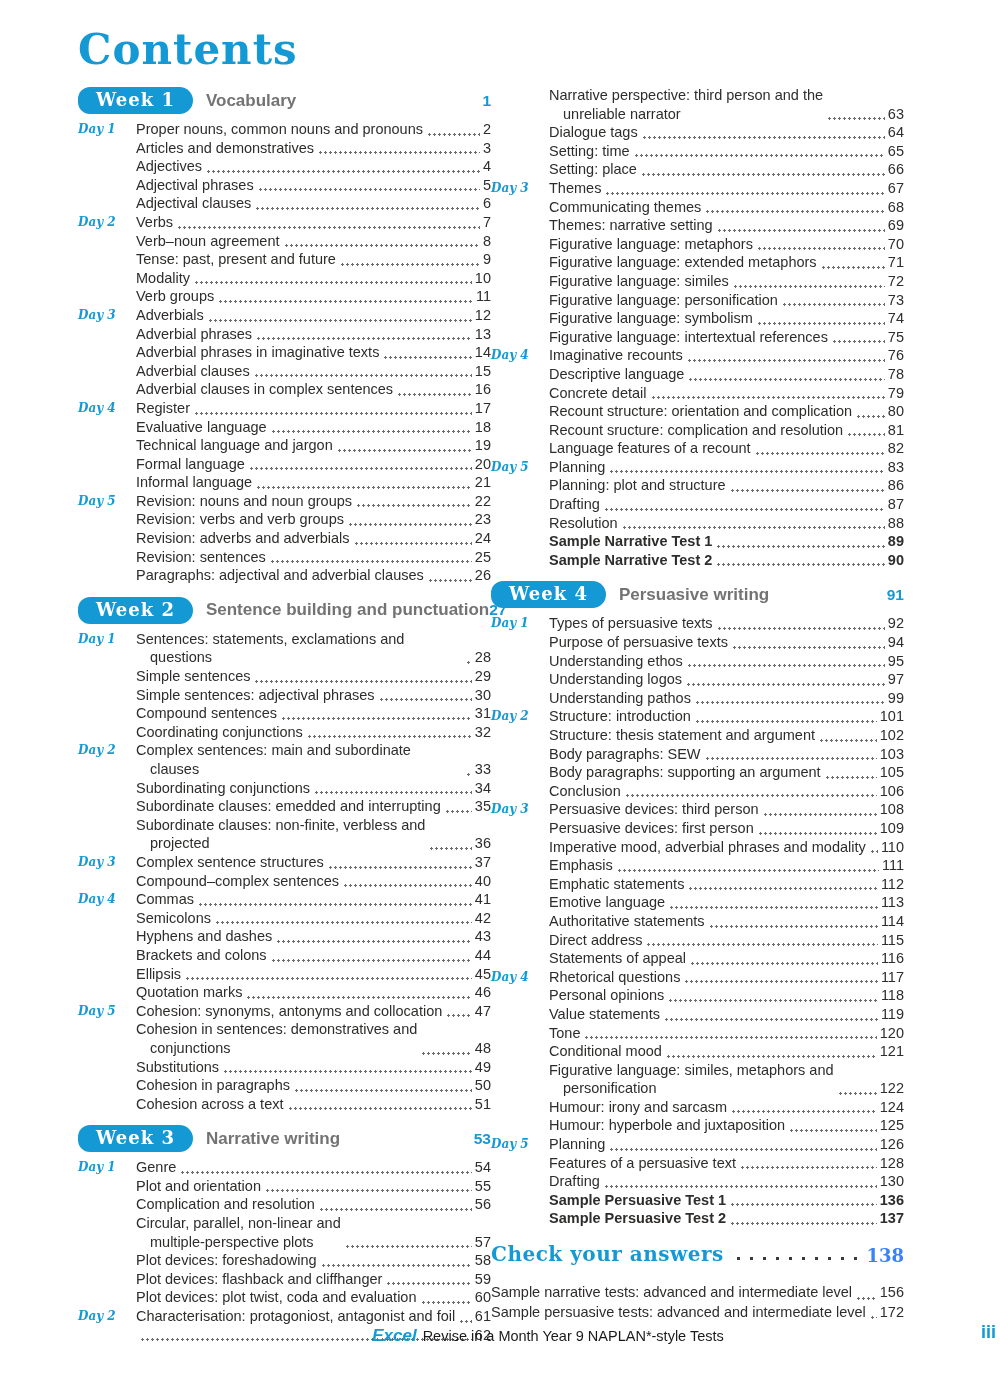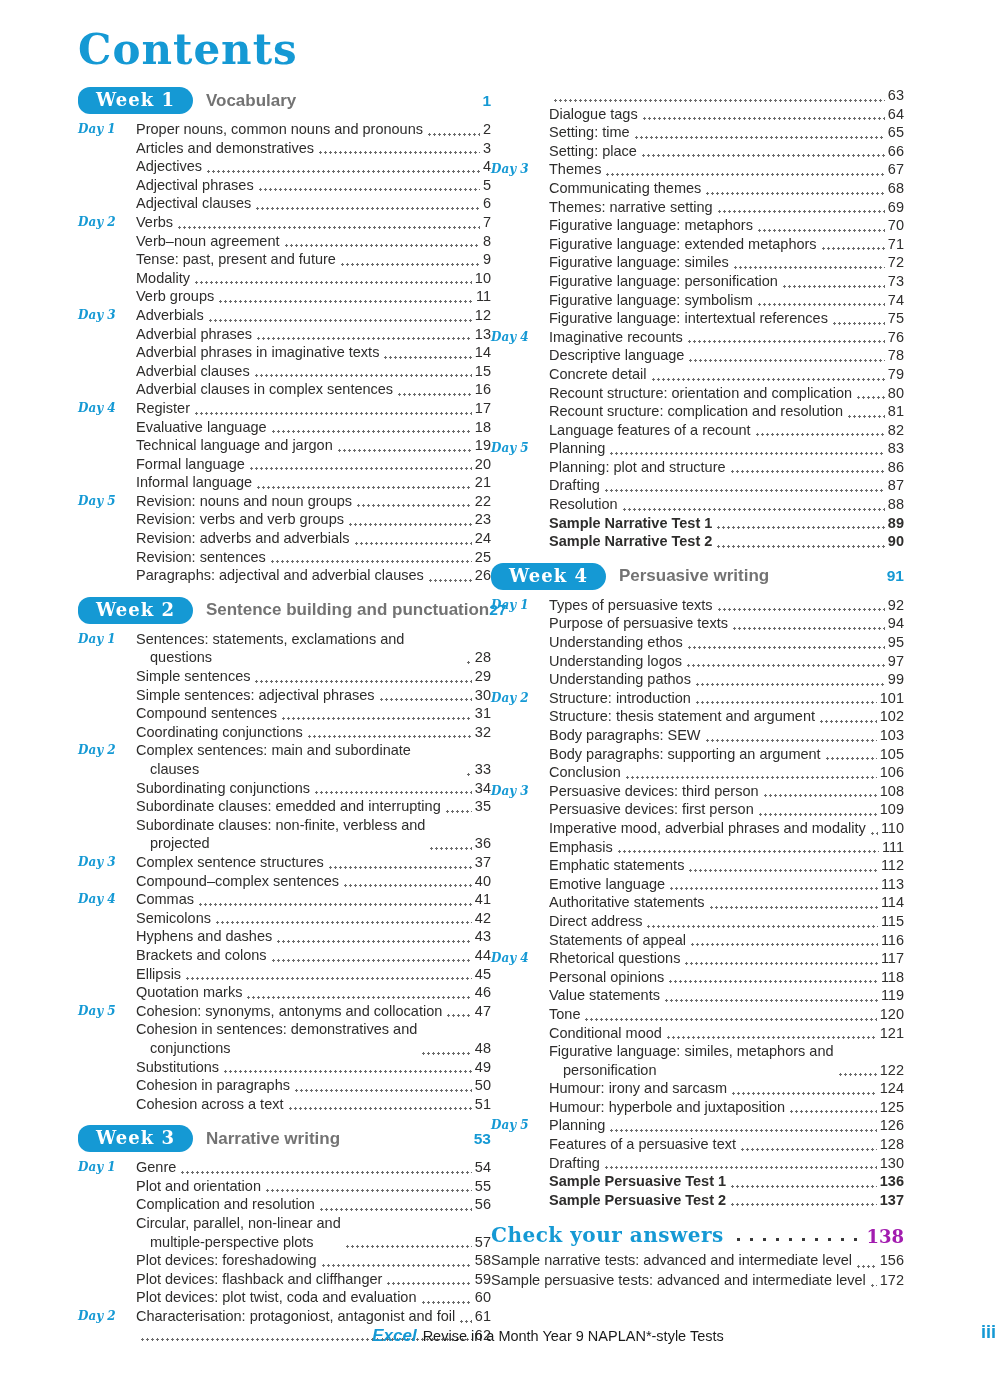--- a/index.html
+++ b/index.html
@@ -66,42 +66,42 @@
     margin: 0 3px 3px 4px;
     background-image: radial-gradient(circle, #6b6b6b 1.1px, transparent 1.35px);
     background-size: 5px 3px;
     background-repeat: repeat-x;
     background-position: left bottom;
   }
   .entry-page { white-space: nowrap; }
 
   
   .answers { margin-top: 14px; }
-  .answers-heading-row { display: flex; align-items: flex-end; margin-bottom: 4px; }
+  .answers-heading-row { display: flex; align-items: flex-end; margin-bottom: 17px; }
   .answers-heading {
     font-family: "DejaVu Serif", serif;
     font-weight: bold;
     font-size: 20px;
     line-height: 24px;
     color: #1599d4;
     letter-spacing: 0.5px;
     white-space: nowrap;
   }
   .dots-big {
     flex: 1; height: 5px; margin: 0 8px 5px 8px;
     background-image: radial-gradient(circle, #3a3a3a 1.7px, transparent 1.95px);
     background-size: 13px 5px;
     background-repeat: repeat-x;
     background-position: left bottom;
   }
   .answers-page {
     font-family: "DejaVu Serif", serif;
     font-weight: bold;
     font-size: 18px;
-    color: #a21caf;
+    color: #3b82f6;
   }
   .answers .entry { line-height: 19.5px; }
 
   
   .footer { position: absolute; left: 0; top: 1326px; width: 1000px; height: 30px; margin-left: 48px; }
   .footer-center { text-align: center; font-size: 14.5px; color: #1a1a1a; }
   .footer-brand {
     color: #1599d4; font-weight: bold; font-style: italic;
     font-size: 17px; margin-right: 6px;
   }
@@ -474,20 +474,22 @@
               <span class="entry-page">62</span>
             </div>
           </div>
         </div>
       </div>
     <div class="column">
         <div class="day">
           <div class="day-label"></div>
           <div class="day-entries">
             <div class="entry">
+              <span class="entry-title">Narrative perspective: third person and the
+unreliable narrator</span>
               <span class="dots"></span>
               <span class="entry-page">63</span>
             </div>
             <div class="entry">
               <span class="entry-title">Dialogue tags</span>
               <span class="dots"></span>
               <span class="entry-page">64</span>
             </div>
             <div class="entry">
               <span class="entry-title">Setting: time</span>

